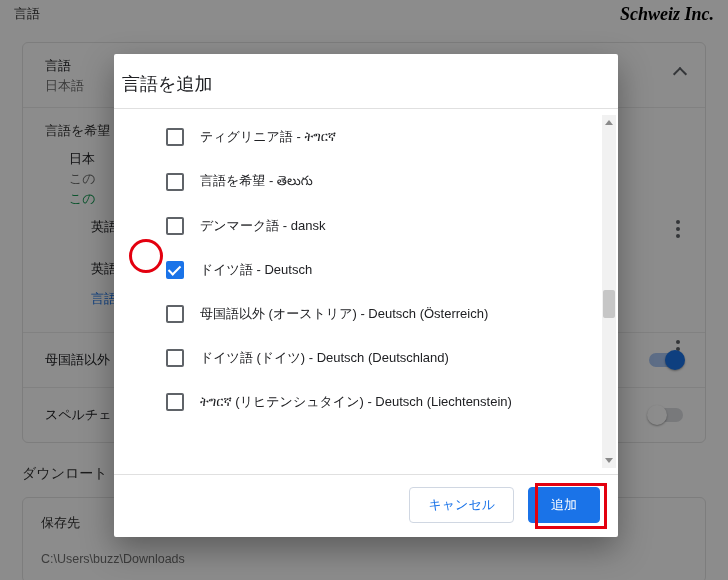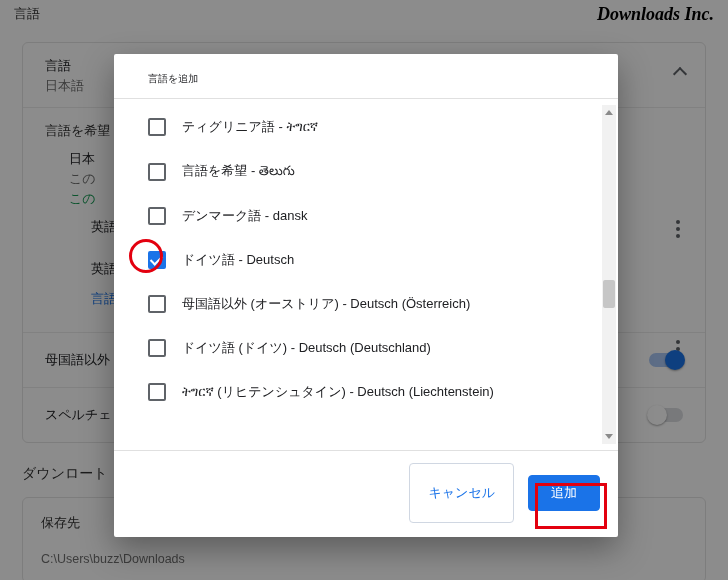--- a/index.html
+++ b/index.html
@@ -95,25 +95,25 @@
     }
 
     
     .dialog {
       position:absolute; left:114px; top:54px;
       width:504px; height:483px;
       background:#fff; border-radius:2px;
       box-shadow: 0 12px 32px rgba(0,0,0,.35);
       display:flex; flex-direction:column;
     }
-    .dlg-title { padding:18px 22px 12px 34px; font-size:10px; color:#202124; }
+    .dlg-title { padding:18px 22px 12px 8px; font-size:18px; color:#202124; }
     .dlg-sep   { height:1px; background:#e0e0e0; }
     .dlg-list  {
       position:relative;
-      flex:1 1 auto; overflow:hidden; padding: 6px 0 6px 0;
+      flex:1 1 auto; overflow:hidden; padding: 6px 0 6px 18px;
     }
     .scroll-track {
       position:absolute; right:2px; top:6px; bottom:6px; width:14px;
       background:#f1f1f1;
     }
     .scroll-arrow {
       position:absolute; left:0; width:14px; height:14px;
     }
     .scroll-arrow.top { top:0; }
     .scroll-arrow.bot { bottom:0; }
@@ -143,38 +143,38 @@
     .hl-ring {
       position:absolute; width:34px; height:34px; border:3px solid #e3000f; border-radius:50%;
       left:129px; top:239px; pointer-events:none;
     }
 
     .dlg-actions {
       padding: 12px 18px 14px 18px;
       display:flex; justify-content:flex-end; gap:14px; align-items:center;
     }
     .btn {
-      font-size:13px; border-radius:4px; padding:20px 18px; cursor:pointer;
+      font-size:13px; border-radius:4px; padding:8px 18px; cursor:pointer;
     }
     .btn-cancel { background:#fff; border:1px solid #d0d7e2; color:#1a73e8; }
     .btn-add    { background:#1a73e8; border:1px solid #1a73e8; color:#fff; padding:8px 22px; }
 
     .hl-rect {
       position:absolute; right:11px; bottom:8px;
       width:72px; height:46px;
       border:3px solid #e3000f; pointer-events:none;
     }
   </style>
 </head>
 <body>
 
 <div class="bg-page">
   <div class="topbar">
     <div class="title">言語</div>
-    <div class="brand">Downloads Inc.</div>
+    <div class="brand">Schweiz Inc.</div>
   </div>
 
   <div class="card">
     <div class="section">
       <div class="sec-title">言語</div>
       <div class="sec-sub">日本語</div>
       <span class="chevup"></span>
     </div>
 
     <div class="section" style="padding-bottom:18px;">

